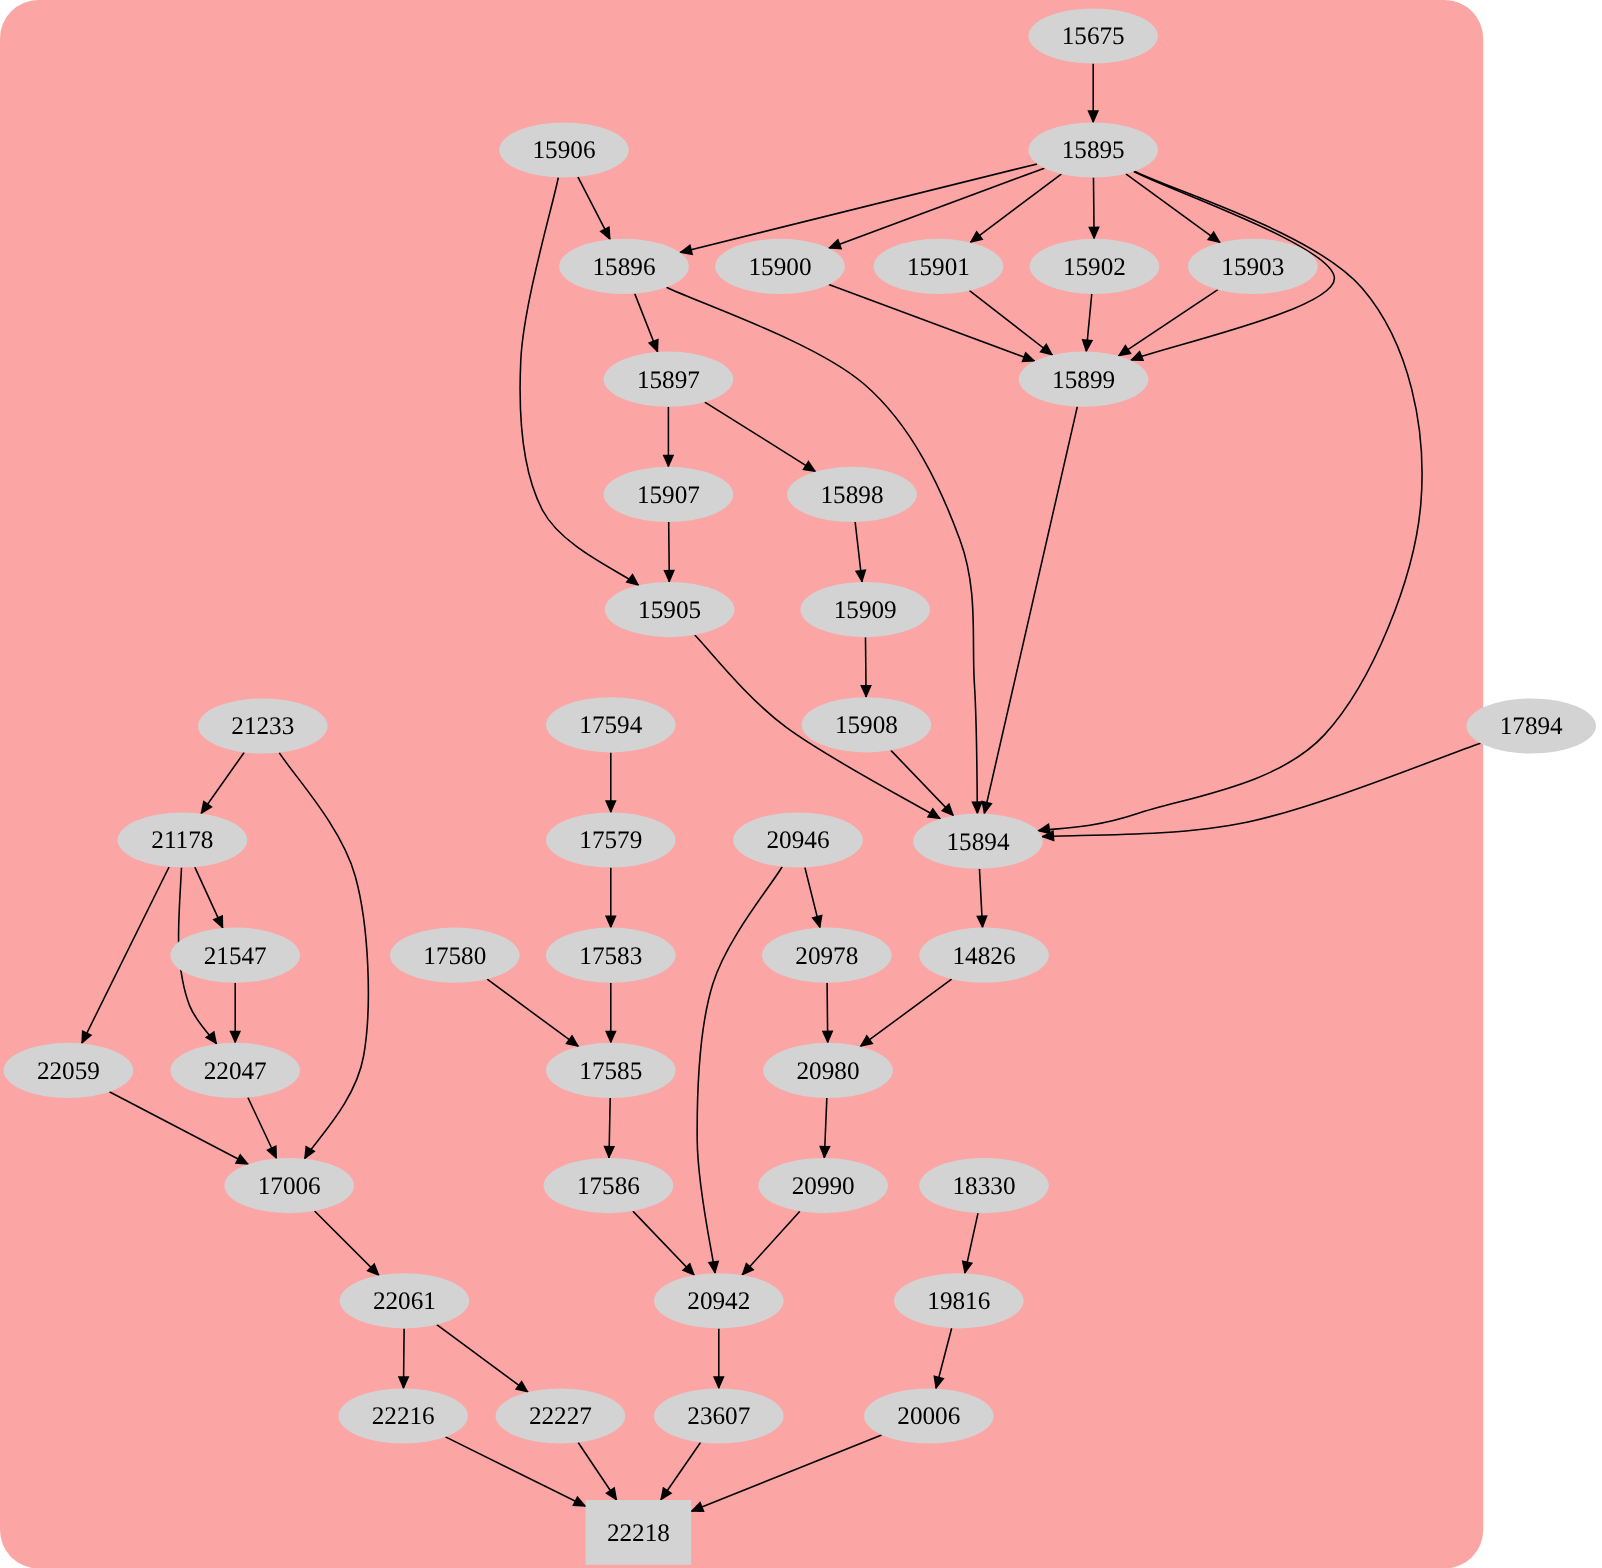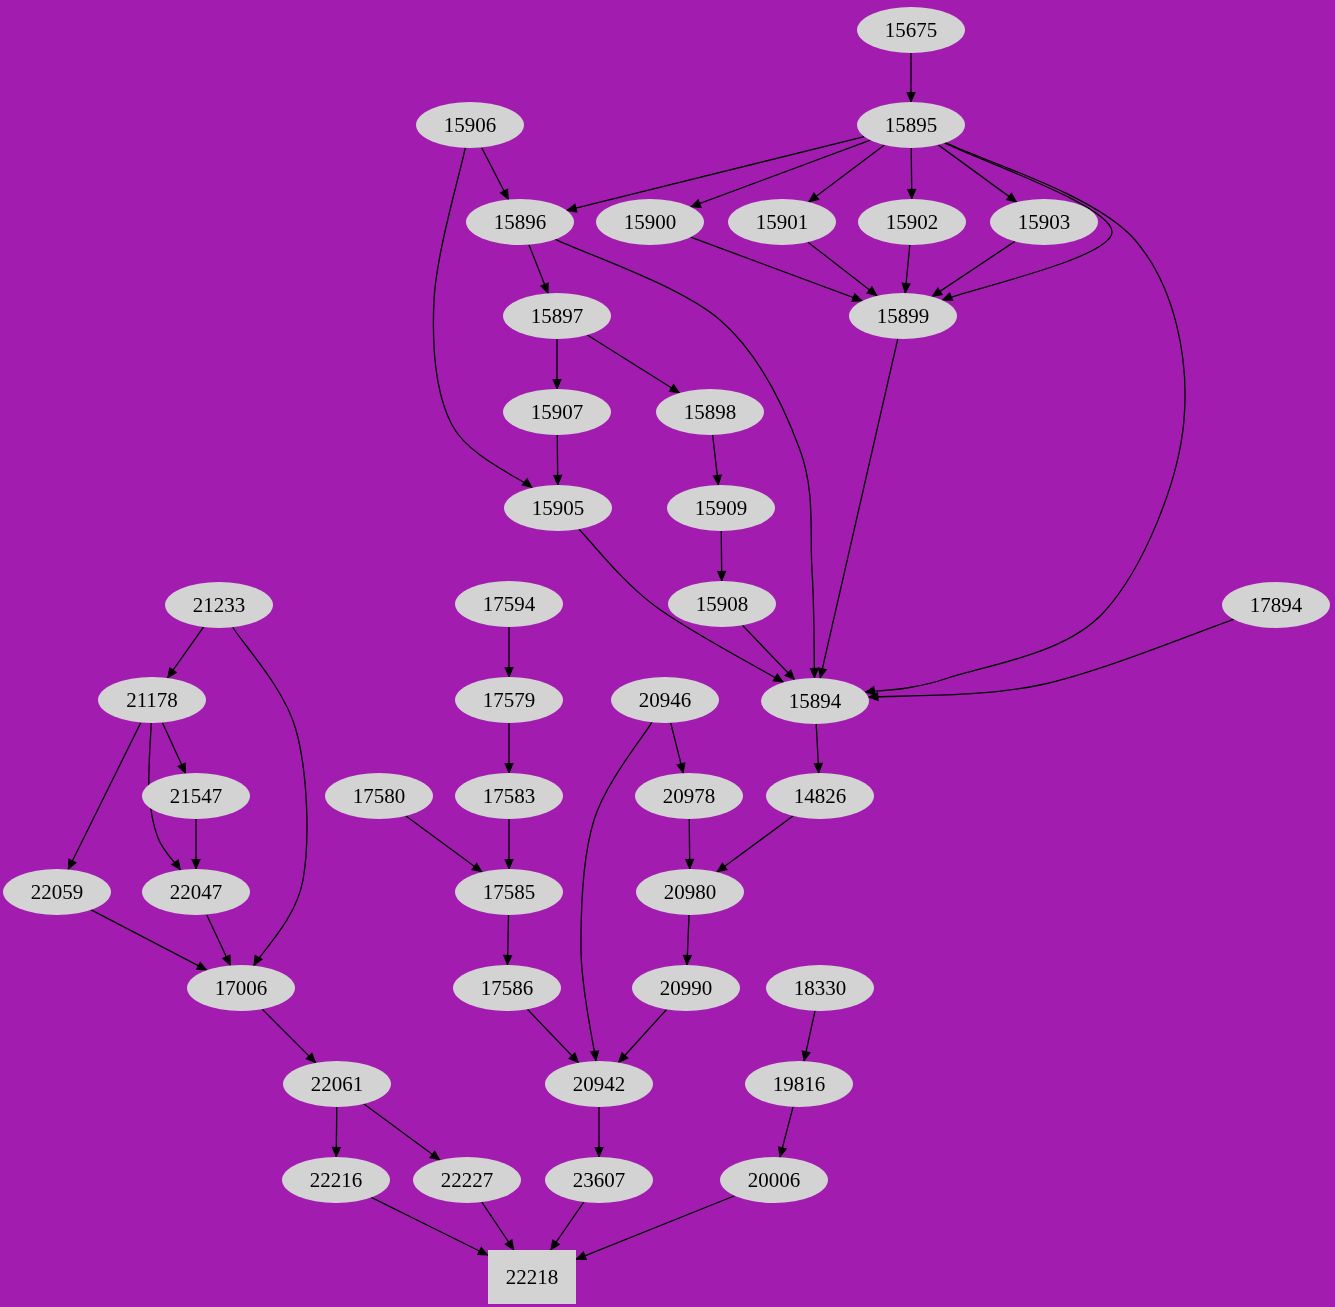--- a/index.html
+++ b/index.html
@@ -1,25 +1,26 @@
 <!DOCTYPE html>
 <html><head>
 <meta charset="utf-8">
 <style>
   html, body {
     margin: 0;
     padding: 0;
     background: #ffffff;
   }
   #canvas {
-    width: 1335px;
+    width: 1236px;
     height: 1307px;
     position: relative;
-    background: #a21caf;
+    background: #fca5a5;
     font-family: "Liberation Serif", "DejaVu Serif", serif;
+    border-radius: 32px;
   }
   svg { display: block; }
   .edge-path {
     fill: none;
     stroke-width: 1.3px;
   }
   .node-label {
     font-family: "Liberation Serif", "DejaVu Serif", serif;
     font-size: 21px;
     text-anchor: middle;

